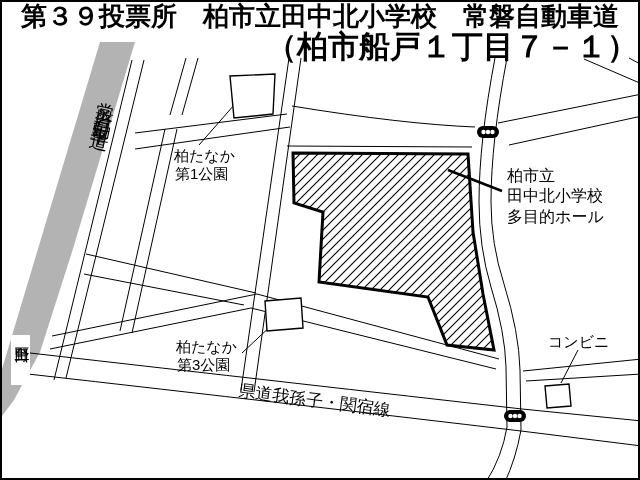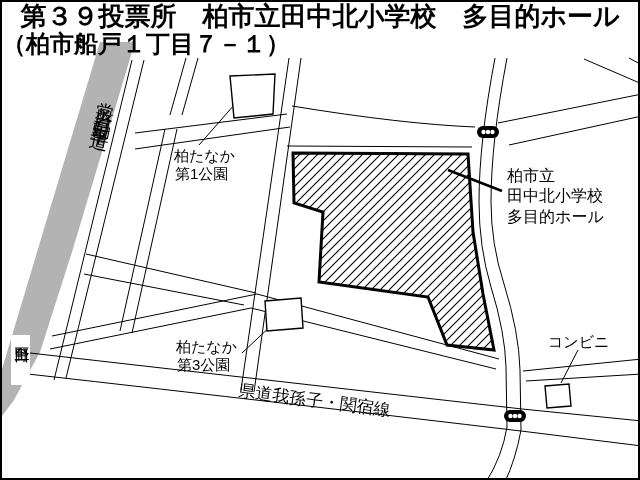--- a/index.html
+++ b/index.html
@@ -11,21 +11,21 @@
     color:#000;
   }
   .stage svg { position:absolute; left:0; top:0; }
   .title1 {
     position:absolute; top:1px; left:0; width:100%;
     text-align:center; font-weight:bold; font-size:26px;
     letter-spacing:0; white-space:pre; line-height:1.05;
   }
   .title2 {
     position:absolute; top:29px; left:0; width:100%;
-    text-align:left; font-weight:bold; font-size:24px;
+    text-align:right; font-weight:bold; font-size:31px;
     white-space:pre; line-height:1.05;
   }
   .vtext {
     position:absolute;
     writing-mode:vertical-rl; text-orientation:upright;
     white-space:pre; line-height:1;
   }
   .expwy-label {
     left:78px; top:84px; width:24px; height:158px;
     font-size:19px; letter-spacing:6px;
@@ -130,16 +130,16 @@
     <text class="lbl16" x="505" y="220">多目的ホール</text>
 
     <text class="lbl17" x="236" y="394" transform="rotate(7.5 236 394)">県道我孫子・関宿線</text>
 
     <text class="lbl15" x="546" y="345">コンビニ</text>
   </svg>
 
   <div class="vtext expwy-label">常磐自動車道</div>
   <div class="vtext noda-label">至野田</div>
 
-  <div class="title1">第３９投票所　柏市立田中北小学校　多目的ホール</div>
+  <div class="title1">第３９投票所　柏市立田中北小学校　常磐自動車道</div>
   <div class="title2">（柏市船戸１丁目７－１）</div>
 
 </div>
 
 </body></html>

